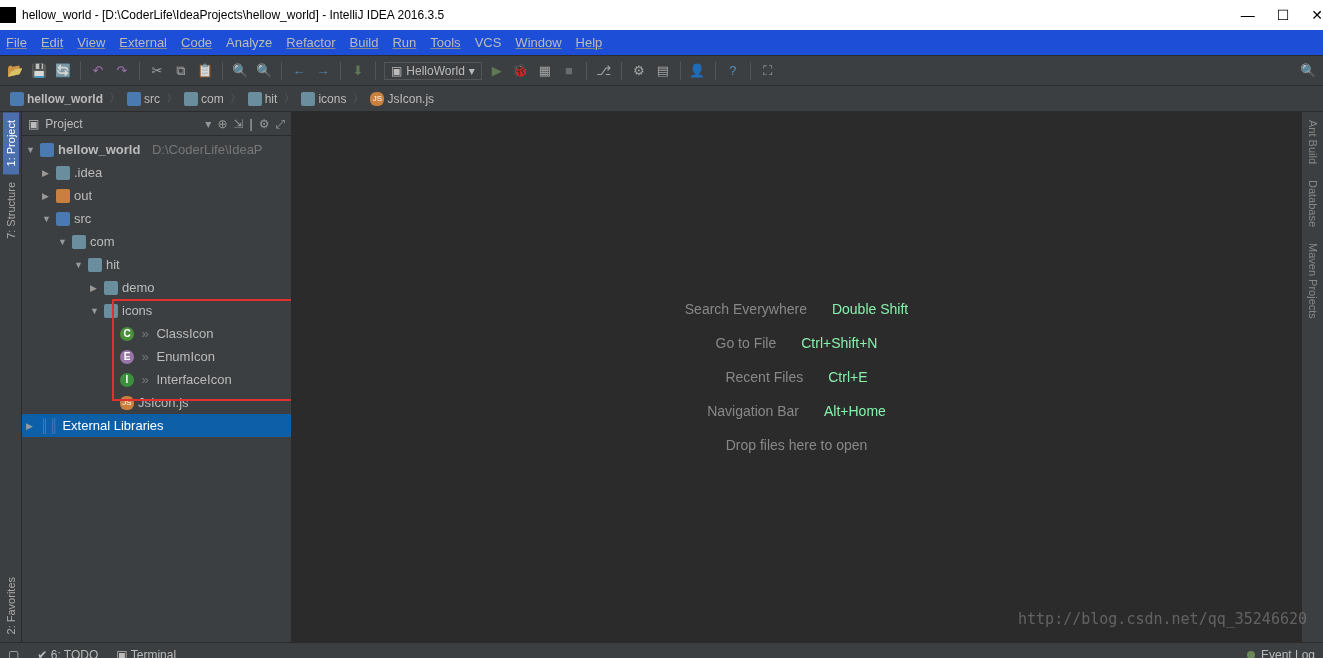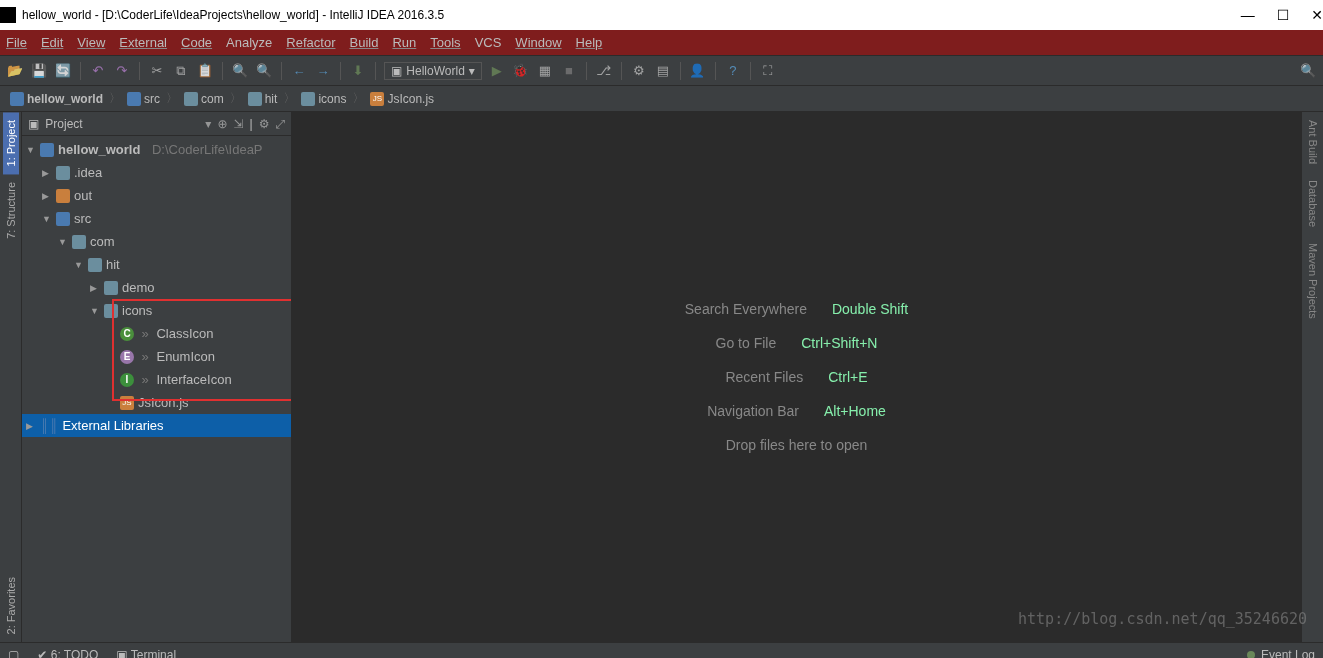--- a/index.html
+++ b/index.html
@@ -1,21 +1,21 @@
 <!DOCTYPE html>
 <html><head>
 <meta charset="utf-8">
 <style>
 * { margin: 0; padding: 0; box-sizing: border-box; font-family: "Segoe UI", Arial, sans-serif; }
 body { width: 1323px; height: 658px; background: #3c3f41; color: #bbb; overflow: hidden; font-size: 13px; }
 .title-bar { height: 30px; background: #fff; display: flex; align-items: center; padding: 0 0; color: #000; }
 .title-bar .app-icon { width: 16px; height: 16px; background: #000; margin-right: 6px; }
 .title-bar .title { flex: 1; font-size: 12px; }
 .title-bar .win-controls { display: flex; gap: 22px; font-size: 14px; }
-.menu-bar { height: 26px; background: #7f1d1d; display: flex; align-items: center; padding: 0 6px; gap: 14px; border-bottom: 1px solid #2b2b2b; }
+.menu-bar { height: 26px; background: #1d4ed8; display: flex; align-items: center; padding: 0 6px; gap: 14px; border-bottom: 1px solid #2b2b2b; }
 .menu-bar span { color: #bbb; cursor: pointer; }
 .menu-bar .ul { text-decoration: underline; text-decoration-color: #888; }
 .toolbar { height: 30px; background: #3c3f41; display: flex; align-items: center; padding: 0 6px; gap: 6px; border-bottom: 1px solid #2b2b2b; }
 .toolbar .tb { width: 18px; height: 18px; display: inline-flex; align-items: center; justify-content: center; opacity: 0.8; font-size: 13px; }
 .toolbar .sep { width: 1px; height: 18px; background: #555; margin: 0 2px; }
 .toolbar .run-cfg { display: flex; align-items: center; gap: 4px; border: 1px solid #555; padding: 1px 6px; font-size: 12px; }
 .toolbar .search-r { margin-left: auto; }
 .breadcrumb { height: 26px; background: #3c3f41; display: flex; align-items: center; padding: 0 6px; gap: 2px; border-bottom: 1px solid #2b2b2b; font-size: 12px; }
 .breadcrumb .bc { display: flex; align-items: center; gap: 3px; padding: 2px 4px; }
 .breadcrumb .chev { color: #666; }
@@ -30,21 +30,21 @@
 .tree-row { display: flex; align-items: center; height: 23px; padding-left: 4px; gap: 4px; font-size: 13px; cursor: pointer; white-space: nowrap; }
 .tree-row.selected { background: #0d5fa8; color: #fff; }
 .arrow { width: 10px; display: inline-block; font-size: 9px; color: #999; }
 .ficon { width: 14px; height: 14px; display: inline-flex; align-items: center; justify-content: center; font-size: 10px; border-radius: 2px; }
 .folder { background: #6b8e9e; }
 .folder-o { background: #c97f3d; }
 .folder-b { background: #4a7ab0; }
 .class-i { background: #4a8f3c; border-radius: 50%; color: #fff; font-weight: bold; }
 .enum-i { background: #9876aa; border-radius: 50%; color: #fff; font-weight: bold; }
 .iface-i { background: #3c8f3c; border-radius: 50%; color: #fff; font-weight: bold; }
-.js-i { background: #c97f3d; color: #fff; font-size: 8px; }
+.js-i { background: #c97f3d; color: #fff; font-size: 8px; border-radius: 6px; }
 .iml-i { background: #555; }
 .lib-i { color: #4a7ab0; }
 .dim { color: #777; }
 .highlight-box { position: absolute; border: 2px solid #e03030; left: 90px; top: 163px; width: 188px; height: 102px; pointer-events: none; }
 .editor-area { flex: 1; background: #2b2b2b; display: flex; flex-direction: column; align-items: center; justify-content: center; gap: 18px; }
 .hint-row { display: flex; gap: 25px; font-size: 14px; color: #888; align-items: flex-end; }
 .hint-row .key { color: #86efac; }
 .right-gutter { width: 22px; background: #3c3f41; border-left: 1px solid #2b2b2b; display: flex; flex-direction: column; align-items: center; }
 .right-gutter .vtab { writing-mode: vertical-rl; padding: 8px 2px; font-size: 11px; color: #888; cursor: pointer; }
 .status-bar { height: 24px; background: #3c3f41; border-top: 1px solid #2b2b2b; display: flex; align-items: center; padding: 0 8px; gap: 18px; font-size: 12px; }

